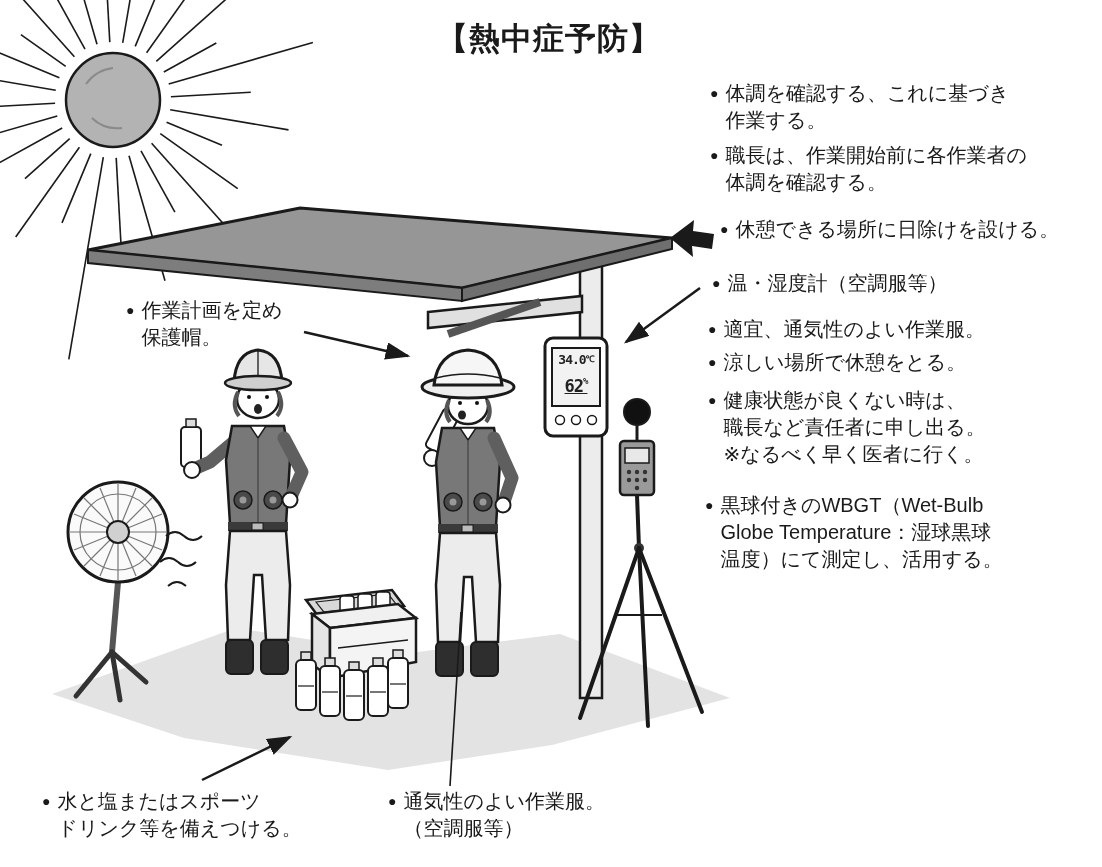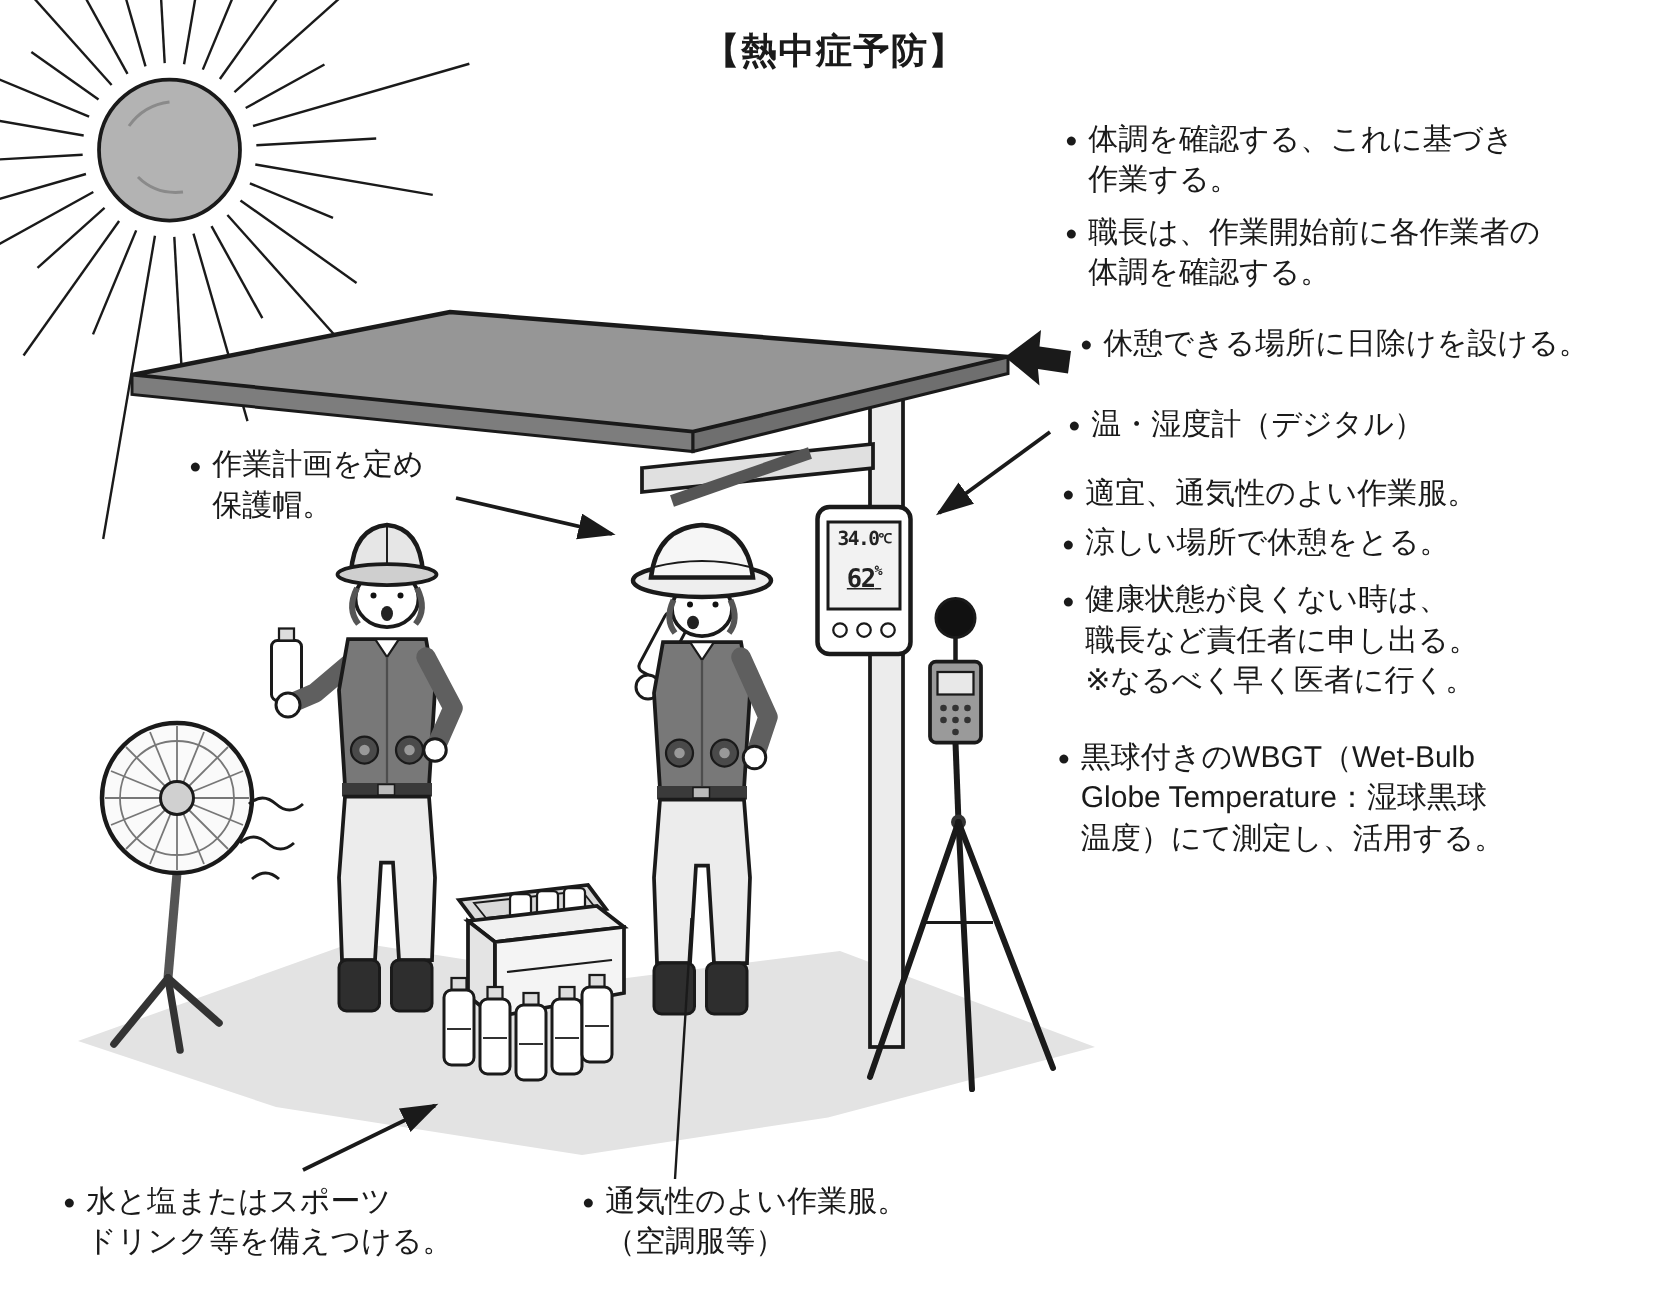--- a/index.html
+++ b/index.html
@@ -4,21 +4,21 @@
 <style>
   html,body { margin:0; padding:0; }
   body {
     width:1102px; height:867px; position:relative; overflow:hidden;
     background:#ffffff; color:#1a1a1a;
     font-family:"Liberation Sans","DejaVu Sans",sans-serif;
   }
   #scene { position:absolute; left:0; top:0; z-index:1; }
   .txt { position:absolute; z-index:2; }
   .title {
-    font-size:24px; font-weight:bold; letter-spacing:1px; white-space:nowrap;margin-left:32px;
+    font-size:31px; font-weight:bold; letter-spacing:1px; white-space:nowrap;
   }
   .note, .callout {
     display:flex; gap:7px; font-size:20px; line-height:27px; white-space:nowrap;
   }
   .bullet { font-size:14px; line-height:27px; flex:0 0 auto; }
   .note-text, .callout-text { white-space:pre-line; }
   .thermo-read {
     position:absolute; z-index:3; width:48px; text-align:center;
     font-family:"DejaVu Sans Mono",monospace; font-weight:bold; color:#222;
   }
@@ -265,21 +265,21 @@
 体調を確認する。</span>
 </div>
 
 <div class="txt note" style="left:720px; top:216px;">
   <span class="bullet">●</span>
   <span class="note-text">休憩できる場所に日除けを設ける。</span>
 </div>
 
 <div class="txt note" style="left:712px; top:270px;">
   <span class="bullet">●</span>
-  <span class="note-text">温・湿度計（デジタル）</span>
+  <span class="note-text">温・湿度計（空調服等）</span>
 </div>
 
 <div class="txt note" style="left:708px; top:316px;">
   <span class="bullet">●</span>
   <span class="note-text">適宜、通気性のよい作業服。</span>
 </div>
 
 <div class="txt note" style="left:708px; top:349px;">
   <span class="bullet">●</span>
   <span class="note-text">涼しい場所で休憩をとる。</span>

